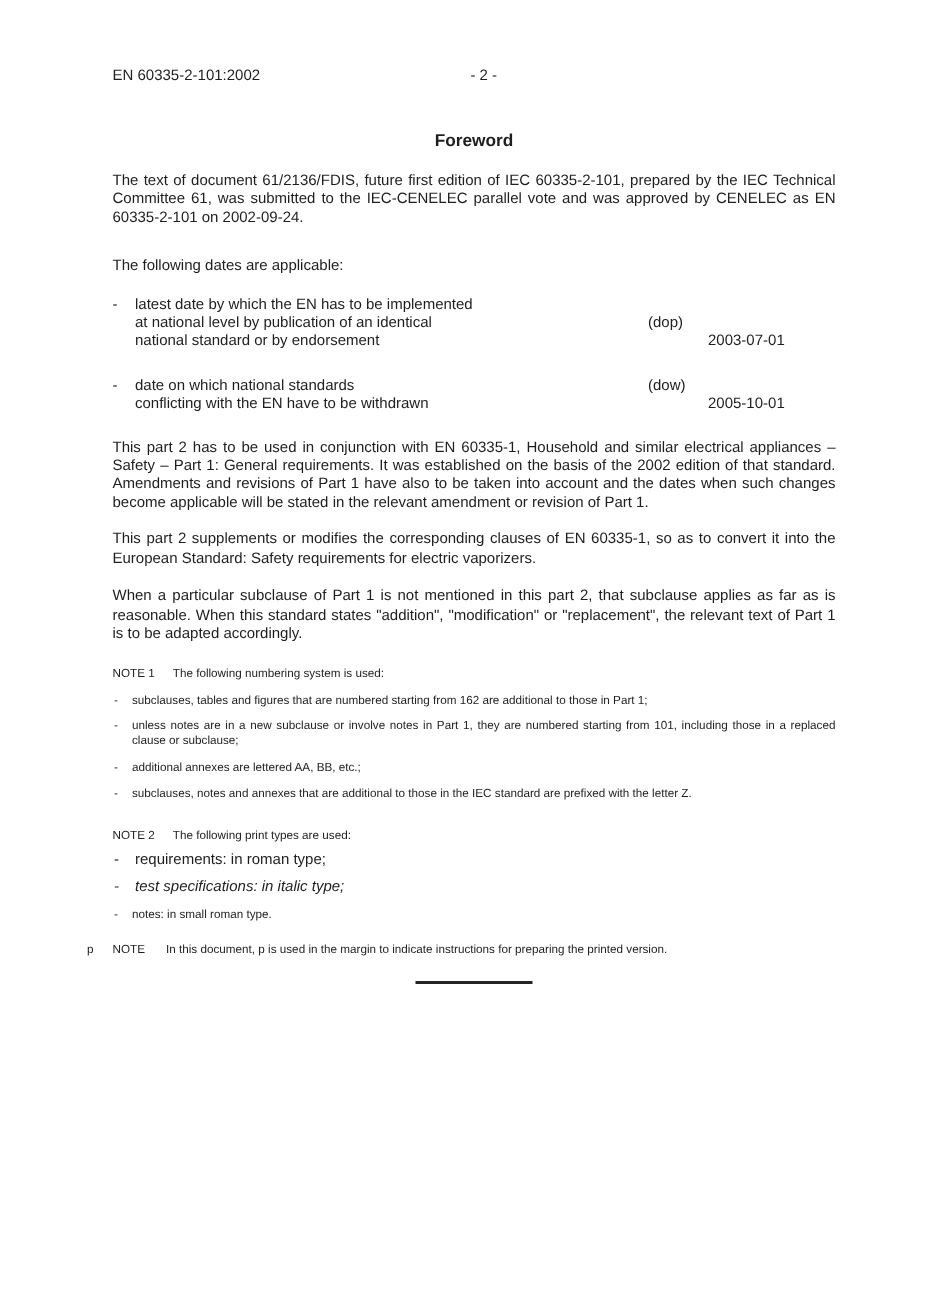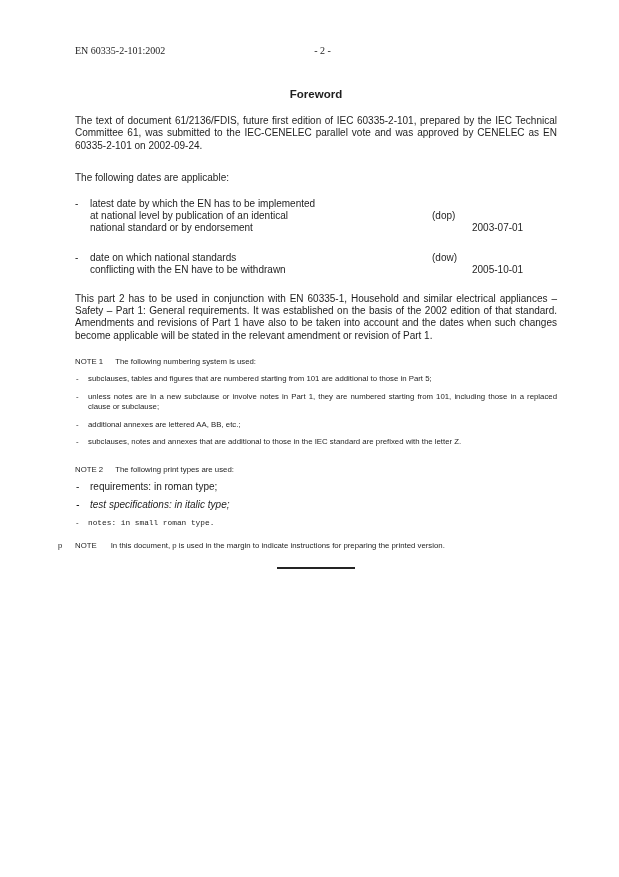--- a/index.html
+++ b/index.html
@@ -14,21 +14,21 @@
     position: relative;
     width: 619px;
     height: 877px;
     padding-left: 75px;
     padding-right: 62px;
     background: #ffffff;
     overflow: hidden;
   }
 
   
-  .doc-header { position: relative; padding-top: 45px; font-size: 10px; line-height: 12px; font-family: Liberation Serif, serif; }
+  .doc-header { position: relative; padding-top: 45px; font-size: 10px; line-height: 12px; }
   .header-center { position: absolute; left: 75px; right: 62px; top: 45px; text-align: center; }
 
   
   .doc-title { margin-top: 30px; text-align: center; font-weight: bold; font-size: 11.5px; line-height: 14px; }
 
   
   .para { margin-top: 14px; font-size: 10px; line-height: 12.4px; text-align: justify; }
   .para.gap-lg { margin-top: 20px; }
   .para.gap-md { margin-top: 16px; }
   .para.gap-sm { margin-top: 12px; }
@@ -50,21 +50,21 @@
   .note-head.second { margin-top: 17px; }
   .note-head .note-label { display: inline-block; margin-right: 12px; }
   .note-item { position: relative; margin-top: 7px; font-size: 7.8px; line-height: 10.4px; }
   .note-item .dash { position: absolute; left: 1px; top: 0; }
   .note-item .ni-text { margin-left: 13px; text-align: justify; }
   .note-item.roman  { font-size: 10px; line-height: 12.4px; margin-top: 6px; }
   .note-item.roman .ni-text { margin-left: 15px; text-align: left; }
   .note-item.italic { font-size: 10px; line-height: 12.4px; font-style: italic; margin-top: 6px; }
   .note-item.italic .ni-text { margin-left: 15px; text-align: left; }
   .note-item.smallnote { margin-top: 6px; }
-  .note-item.smallnote .ni-text { text-align: left; font-family: Liberation Mono, monospace; }
+  .note-item.smallnote .ni-text { text-align: left; }
 
   .bold-note { margin-top: 6px; font-size: 7.8px; line-height: 10.4px; text-align: justify; }
   .bold-note b { font-weight: bold; }
 
   
   .margin-note { position: relative; margin-top: 13px; font-size: 7.8px; line-height: 10.4px; }
   .margin-note .p-marker { position: absolute; left: -17px; top: 0; }
   .margin-note .mn-label { display: inline-block; margin-right: 14px; }
 
   
@@ -98,29 +98,31 @@
   <div class="date-row second">
     <span class="dash">-</span>
     <div class="date-text">date on which national standards
 conflicting with the EN have to be withdrawn</div>
     <span class="date-abbr">(dow)</span>
     <span class="date-val">2005-10-01</span>
   </div>
 
   <div class="para gap-md">This part 2 has to be used in conjunction with EN 60335-1, Household and similar electrical appliances – Safety – Part 1: General requirements. It was established on the basis of the 2002 edition of that standard. Amendments and revisions of Part 1 have also to be taken into account and the dates when such changes become applicable will be stated in the relevant amendment or revision of Part 1.</div>
 
+  <div class="para gap-sm">This part 2 supplements or modifies the corresponding clauses of EN 60335-1, so as to convert it into the European Standard: Safety requirements for electric vaporizers.</div>
 
+  <div class="para gap-13">When a particular subclause of Part 1 is not mentioned in this part 2, that subclause applies as far as is reasonable. When this standard states "addition", "modification" or "replacement", the relevant text of Part 1 is to be adapted accordingly.</div>
 
   <div class="note-head">
     <span class="note-label">NOTE 1</span><span>The following numbering system is used:</span>
   </div>
 
   <div class="note-item">
     <span class="dash">-</span>
-    <div class="ni-text">subclauses, tables and figures that are numbered starting from 101 are additional to those in Part 5;</div>
+    <div class="ni-text">subclauses, tables and figures that are numbered starting from 162 are additional to those in Part 1;</div>
   </div>
   <div class="note-item">
     <span class="dash">-</span>
     <div class="ni-text">unless notes are in a new subclause or involve notes in Part 1, they are numbered starting from 101, including those in a replaced clause or subclause;</div>
   </div>
   <div class="note-item">
     <span class="dash">-</span>
     <div class="ni-text">additional annexes are lettered AA, BB, etc.;</div>
   </div>
   <div class="note-item">

